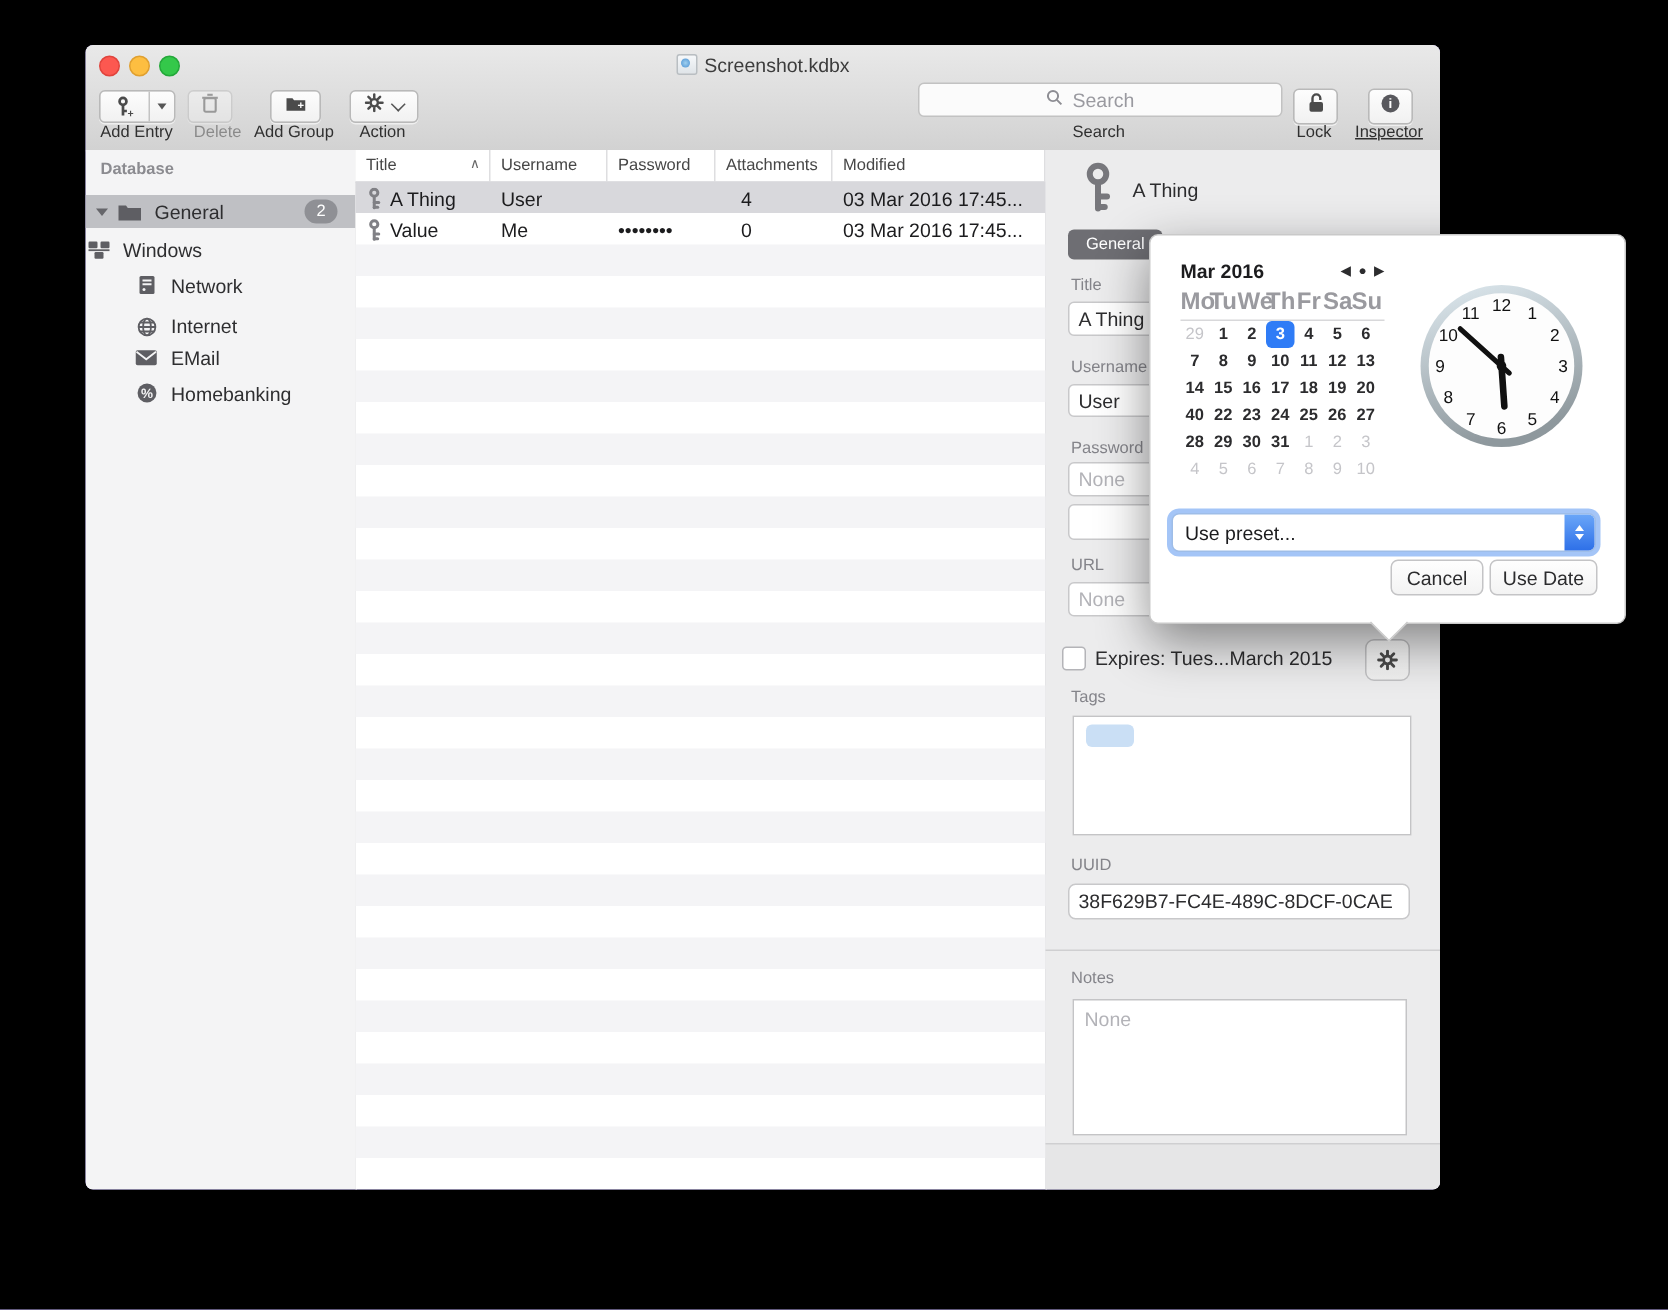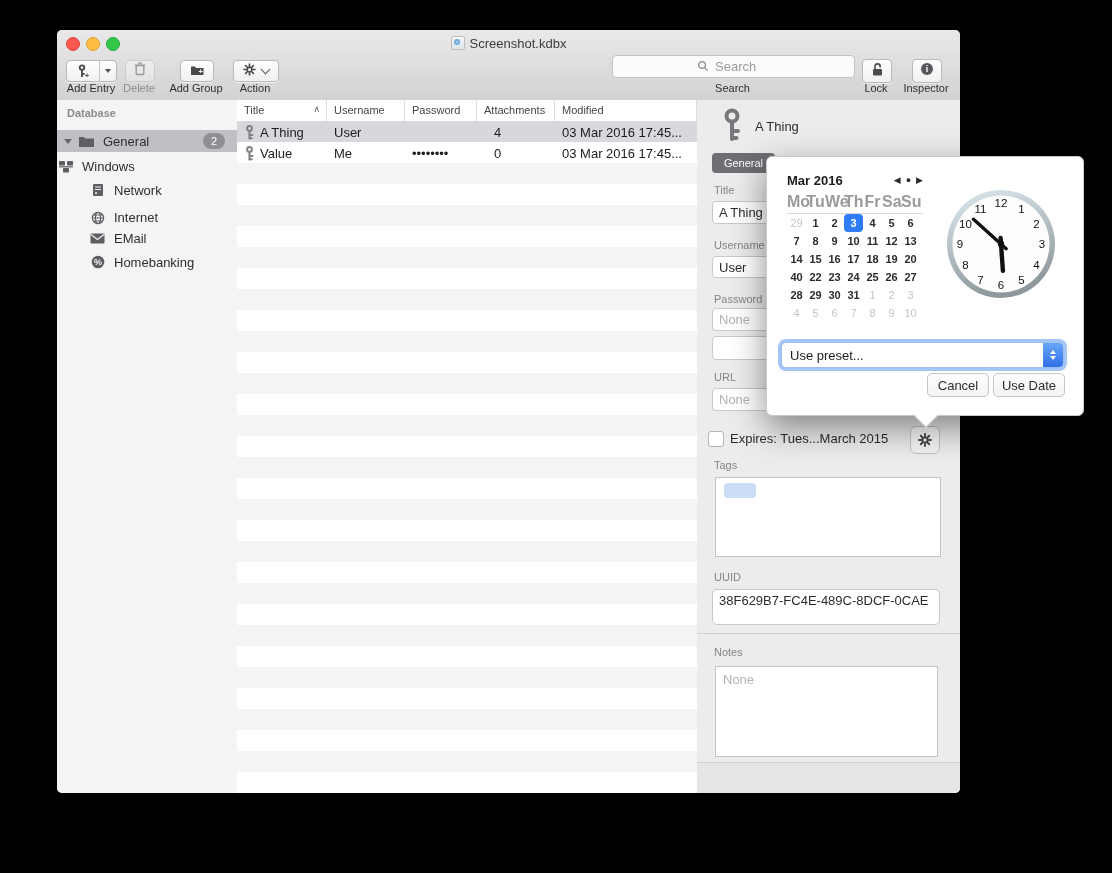--- a/index.html
+++ b/index.html
@@ -16,21 +16,21 @@
       background:linear-gradient(#f6f8fa,#dfe4e8);border:1px solid #b9bec2;position:relative;}
   #titlebar-title .doc i{position:absolute;left:2px;top:2px;width:6px;height:6px;border-radius:50%;
       background:radial-gradient(#9fd0f0,#4a8fd0);}
   
   .tbtn{position:absolute;top:30px;height:20px;border:1px solid #b9b9b9;border-radius:4px;
         background:linear-gradient(#fdfdfd,#f1f1f1);box-shadow:0 1px 0 rgba(255,255,255,.6);
         display:flex;align-items:center;justify-content:center;color:#4b4b4b;}
   .tlab{position:absolute;top:52px;font-size:11px;color:#303030;text-align:center;}
   .seg{display:flex;align-items:center;justify-content:center;height:100%;}
   .seg+.seg{border-left:1px solid #c3c3c3;}
-  .dis{opacity:.45;}
+  .dis{opacity:.45;text-align:right;}
   .carat{width:0;height:0;border-left:3.5px solid transparent;border-right:3.5px solid transparent;border-top:4px solid #555;}
   .chev{width:6px;height:6px;border-right:1.6px solid #555;border-bottom:1.6px solid #555;transform:rotate(45deg);margin-top:-3px;}
   #search-field{position:absolute;left:555px;top:25px;width:241px;height:21px;border:1px solid #c2c2c2;border-radius:4px;
       background:#fbfbfb;display:flex;align-items:center;}
   #search-field input{border:0;outline:0;background:transparent;font-size:13px;color:#333;width:100%;
       font-family:"Liberation Sans",sans-serif;}
   #search-field input::placeholder{color:#9a9aa0;}
   
   #content{position:absolute;left:0;top:70px;right:0;bottom:0;}
   #sidebar{position:absolute;left:0;top:0;width:180px;height:100%;background:#f4f4f5;border-right:1px solid #c6c6c8;}
@@ -60,21 +60,21 @@
   #tab-general{position:absolute;left:15px;top:53px;width:63px;height:20px;background:#6e6e73;border-radius:4px;
        color:#fff;font-size:11px;display:flex;align-items:center;justify-content:center;}
   #insp-key{position:absolute;left:24px;top:8px;width:22px;height:34px;color:#77777c;}
   #insp-title{position:absolute;left:58px;top:19px;font-size:13px;color:#2c2c2e;}
   #expires-check{position:absolute;left:11px;top:331px;width:14px;height:14px;background:#fff;border:1px solid #b4b4b8;border-radius:3px;}
   #expires-label{position:absolute;left:33px;top:331px;font-size:13px;color:#2c2c2e;}
   #gear-btn{position:absolute;left:213px;top:326px;width:28px;height:26px;border:1px solid #c2c2c4;border-radius:6px;
       background:linear-gradient(#fefefe,#f0f0f0);display:flex;align-items:center;justify-content:center;color:#4a4a4a;}
   #tags-box{position:absolute;left:18px;top:377px;width:224px;height:78px;background:#fff;border:1px solid #c4c4c6;}
   #tag-chip{position:absolute;left:8px;top:5px;width:32px;height:15px;background:#cadff5;border-radius:4px;}
-  #uuid-field{left:15px;top:489px;width:228px;height:36px;border-radius:5px;}
+  #uuid-field{left:15px;top:489px;width:228px;height:24px;border-radius:5px;}
   .divider{position:absolute;left:0;width:100%;height:1px;background:#cfcfd1;}
   #notes-box{position:absolute;left:18px;top:566px;width:223px;height:91px;background:#fff;border:1px solid #c4c4c6;
       font-size:13px;color:#b3b3b8;padding:5px 7px;box-sizing:border-box;}
   #insp-footer{position:absolute;left:0;bottom:0;width:100%;height:30px;background:#e6e6e7;border-top:1px solid #cfcfd1;}
   
   #popover{position:absolute;left:766px;top:156px;width:316px;height:258px;background:#fff;border:1px solid #c9c9c9;
       border-radius:6px;box-shadow:0 12px 34px rgba(0,0,0,.45);z-index:50;}
   #pop-arrow{position:absolute;left:150px;bottom:-9px;width:17px;height:17px;background:#fff;transform:rotate(45deg);
       border-right:1px solid #c9c9c9;border-bottom:1px solid #c9c9c9;}
   #calendar{position:absolute;left:20px;top:14px;width:136px;}
@@ -193,21 +193,21 @@
     <div class="tlab" style="left:793px;width:52px;">Lock</div>
 
     <div class="tbtn" style="left:855px;width:28px;top:29px;height:22px;">
       <span>
         <svg width="14" height="14" viewBox="0 0 14 14">
             <circle cx="7" cy="7" r="6" fill="#58585d"></circle>
         <text x="7" y="10.2" font-size="9" font-weight="bold" fill="#fff" text-anchor="middle">i</text>
           </svg>
       </span>
     </div>
-    <div class="tlab" style="left:839px;width:60px;">Inspector</div>
+    <div class="tlab" style="left:839px;width:60px;text-decoration:underline;">Inspector</div>
   </div>
 
   <div id="content">
 
     <div id="sidebar">
       <div id="sb-header">Database</div>
       <div class="sb-row" style="top:30px;background:#bfc0c4;">
         <span class="tri"></span>
         <span class="sb-ico">
           <svg width="17" height="13" viewBox="0 0 17 13">

